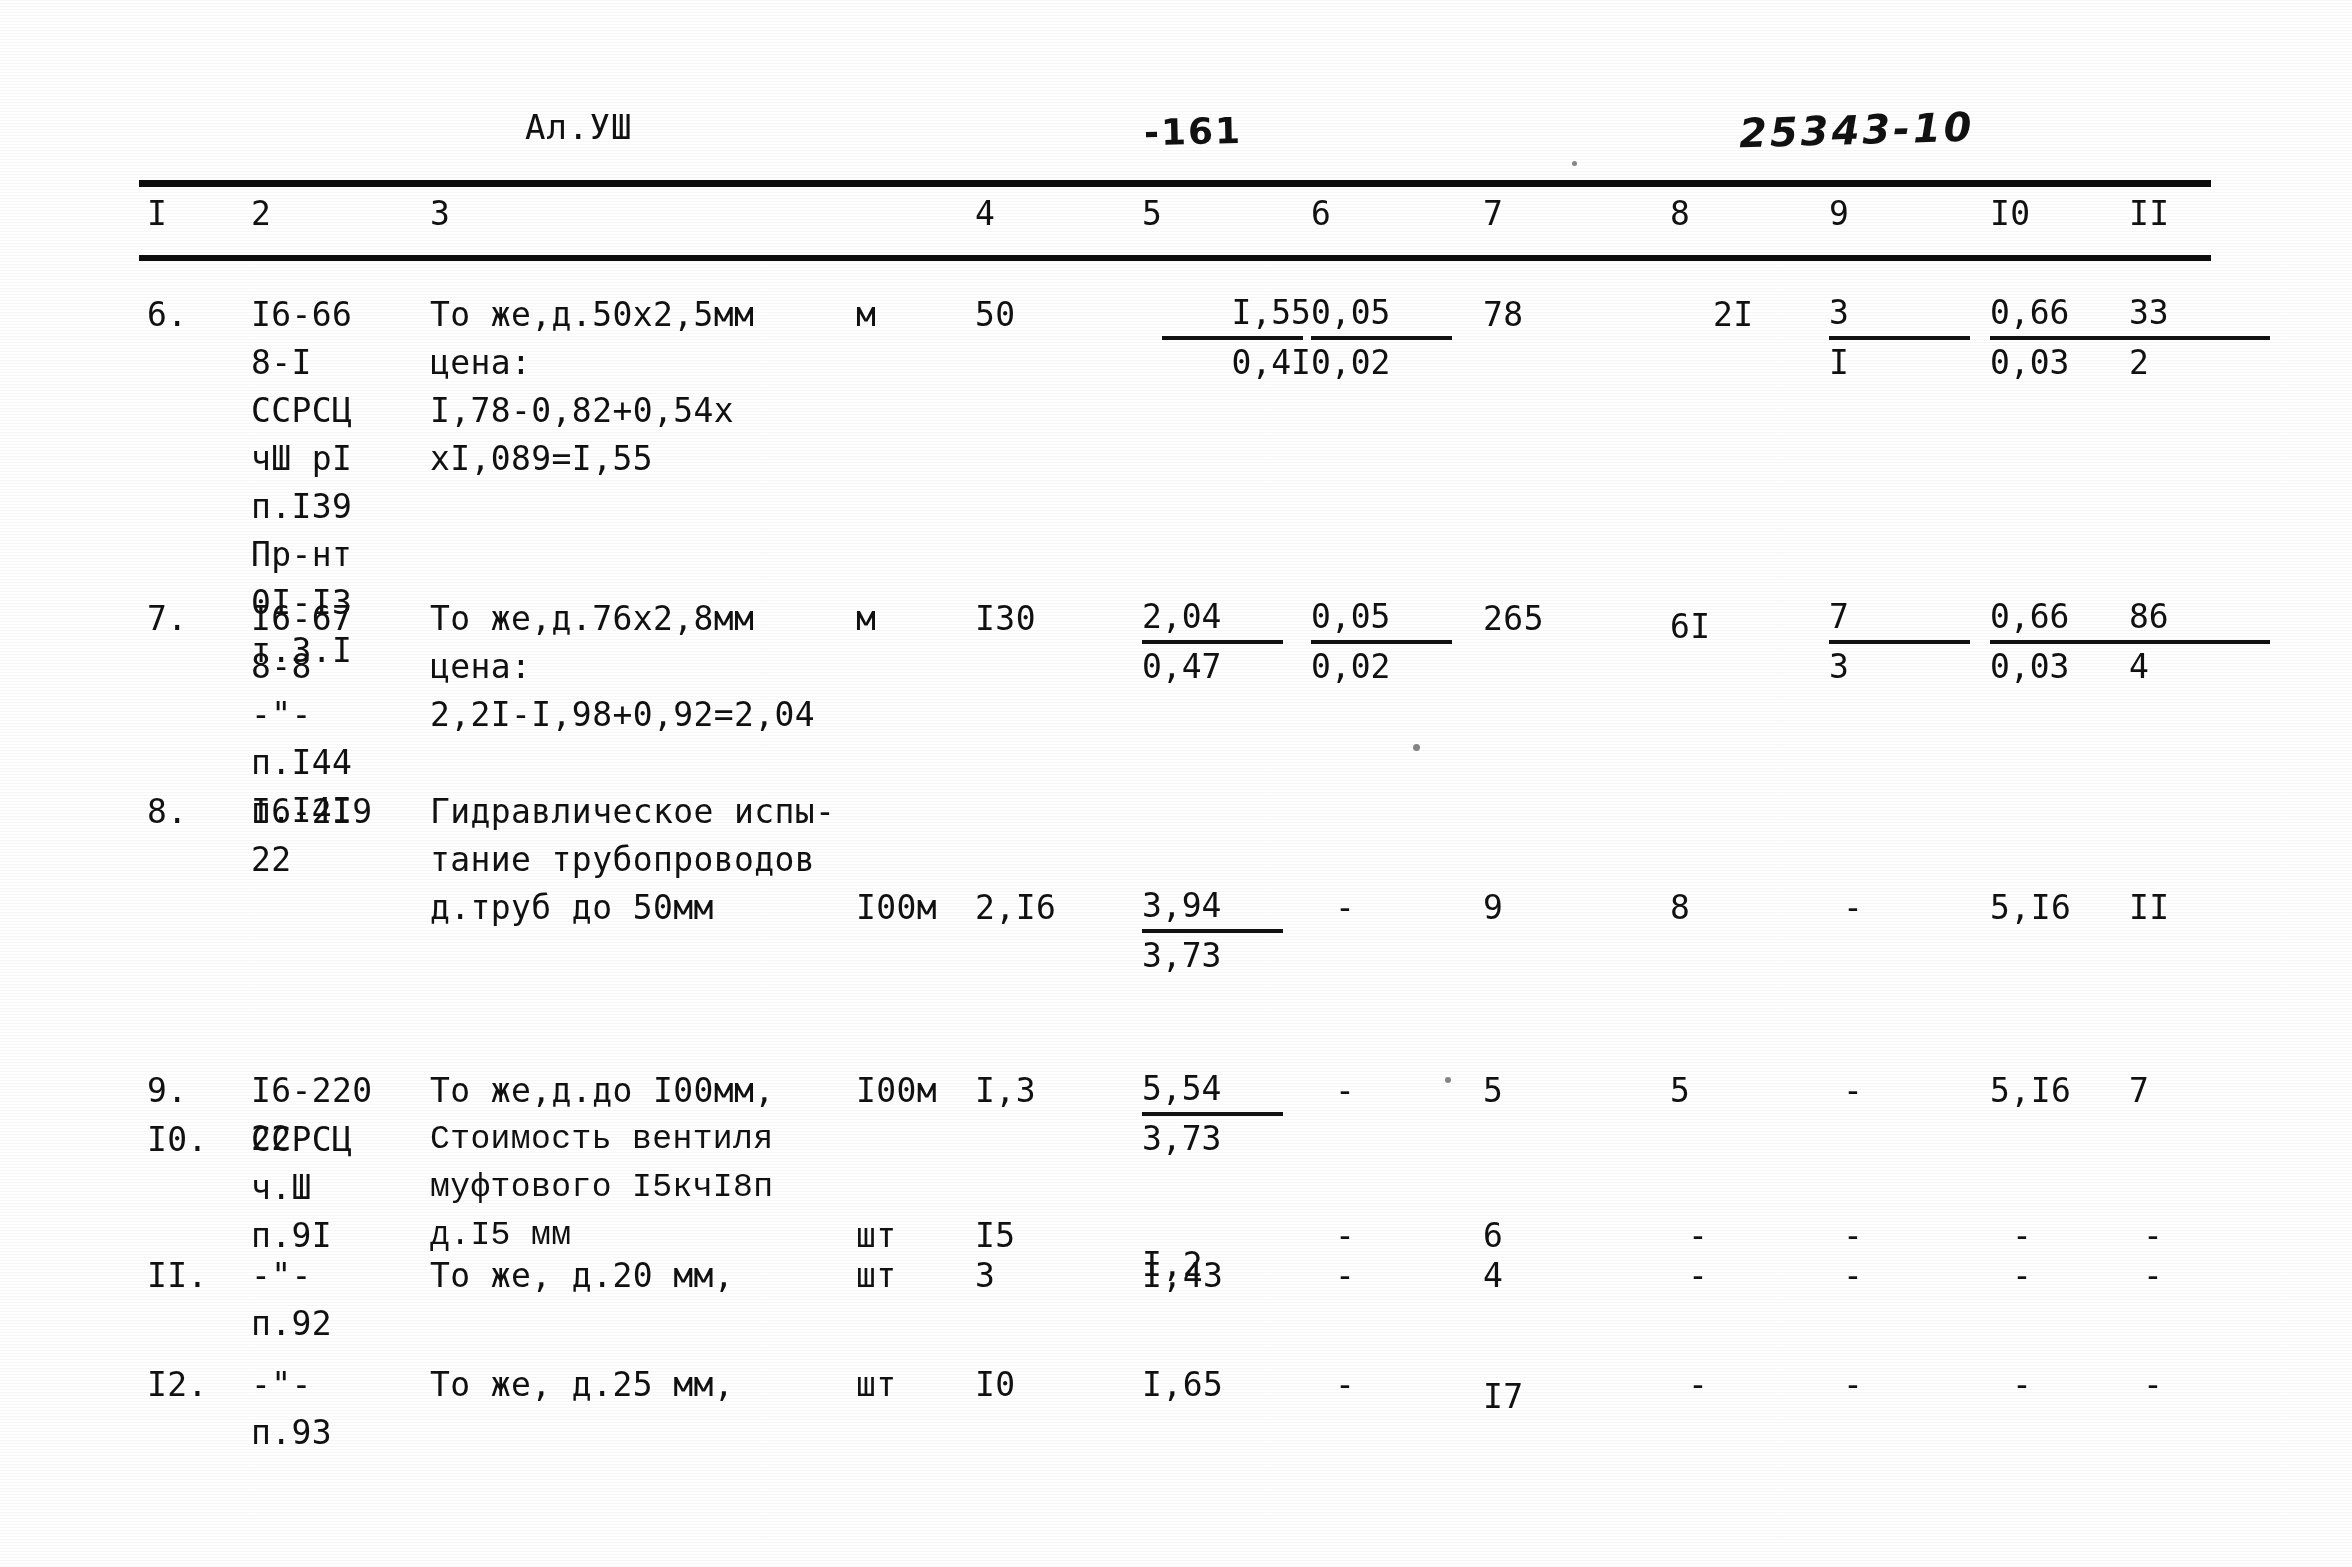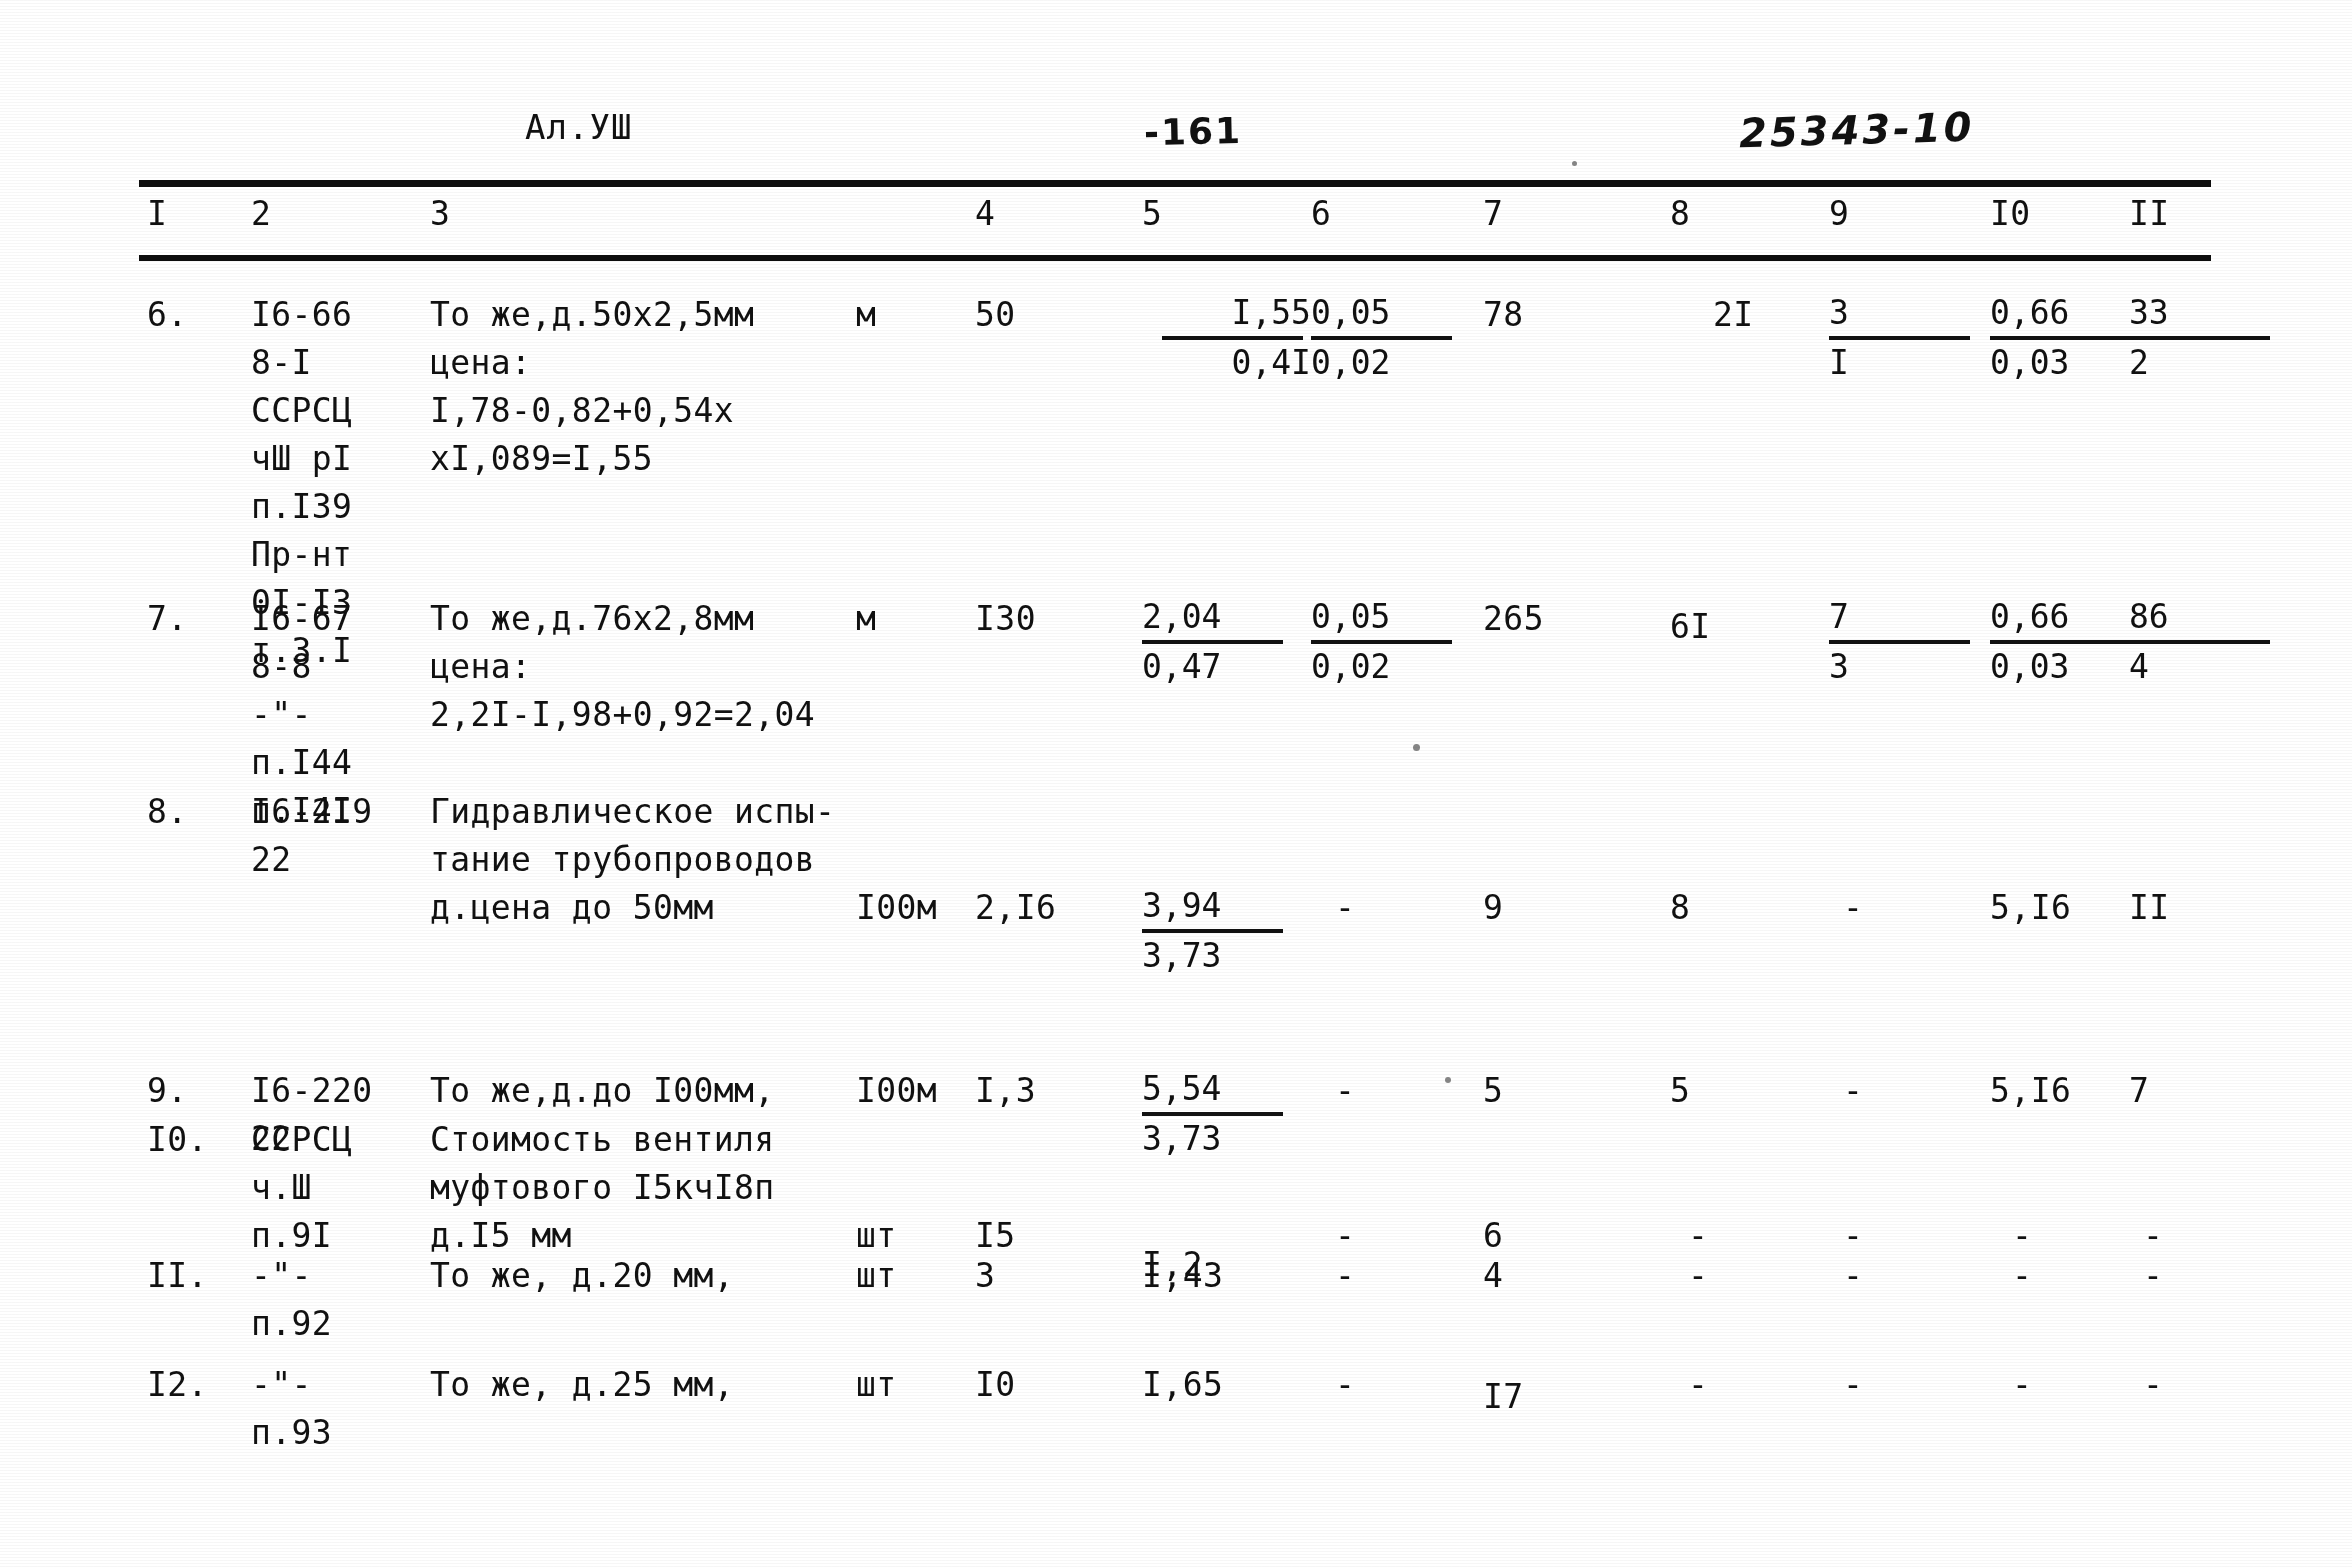--- a/index.html
+++ b/index.html
@@ -273,21 +273,21 @@
             <span class="bar"></span>
             <span class="bot-val">4</span>
           </div>
         </div>
         <div class="row" style="top: 788px;">
           <div class="col-text" style="left: 147px; top: 0px;">8.</div>
           <div class="col-text" style="left: 251px; top: 0px;">I6-2I9
 22</div>
           <div class="col-text" style="left: 430px; top: 0px;">Гидравлическое испы-
 тание трубопроводов
-д.цена до 50мм</div>
+д.труб до 50мм</div>
           <div class="col-text" style="left: 856px; top: 96px;">I00м</div>
           <div class="num" style="left: 975px; top: 96px;">2,I6</div>
           <div class="frac" style="left: 1142px; top: 96px;">
             <span class="top-val">3,94</span>
             <span class="bar"></span>
             <span class="bot-val">3,73</span>
           </div>
           <div class="dash" style="left: 1335px; top: 96px;">-</div>
           <div class="num" style="left: 1483px; top: 96px;">9</div>
           <div class="num" style="left: 1670px; top: 96px;">8</div>
@@ -312,21 +312,21 @@
           <div class="num" style="left: 1670px; top: 0px;">5</div>
           <div class="dash" style="left: 1843px; top: 0px;">-</div>
           <div class="num" style="left: 1990px; top: 0px;">5,I6</div>
           <div class="num" style="left: 2129px; top: 0px;">7</div>
         </div>
         <div class="row" style="top: 1116px;">
           <div class="col-text" style="left: 147px; top: 0px;">I0.</div>
           <div class="col-text" style="left: 251px; top: 0px;">ССРСЦ
 ч.Ш
 п.9I</div>
-          <div class="col-text" style="left: 430px; top: 0px;">Стоимость вентиля
+          <div class="col-text" style="left: 430px; top: 0px; font-family: Liberation Mono, monospace;">Стоимость вентиля
 муфтового I5кчI8п
 д.I5 мм</div>
           <div class="col-text" style="left: 856px; top: 96px;">шт</div>
           <div class="num" style="left: 975px; top: 96px;">I5</div>
           <div class="num" style="left: 1142px; top: 96px; margin-top: 29px;">I,2</div>
           <div class="dash" style="left: 1335px; top: 96px;">-</div>
           <div class="num" style="left: 1483px; top: 96px;">6</div>
           <div class="dash" style="left: 1688px; top: 96px;">-</div>
           <div class="dash" style="left: 1843px; top: 96px;">-</div>
           <div class="dash" style="left: 2012px; top: 96px;">-</div>

